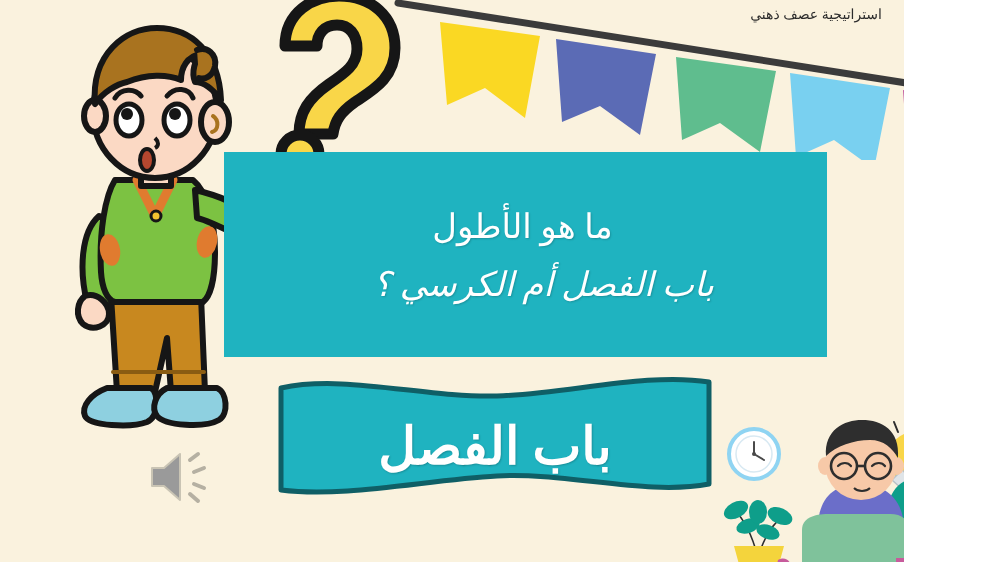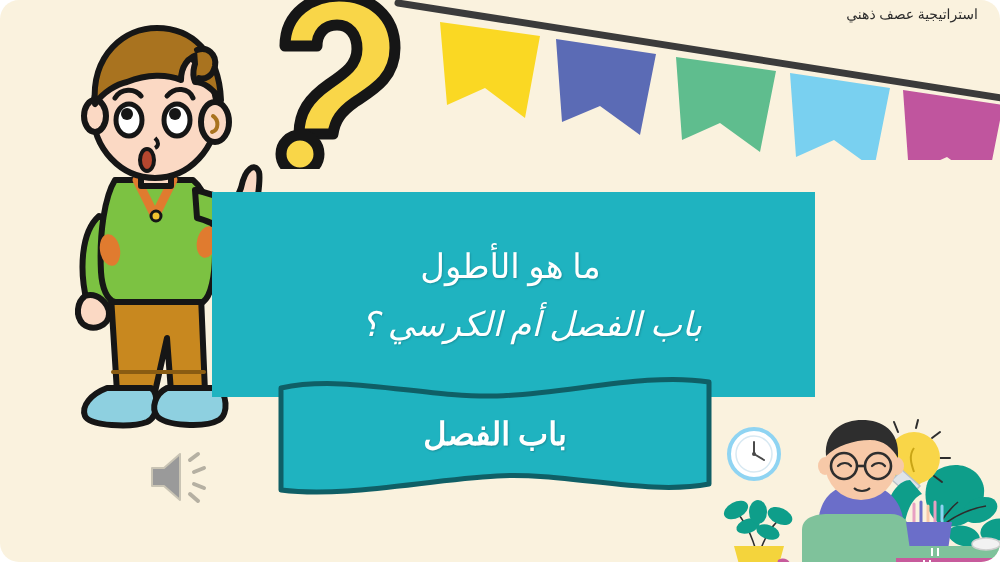--- a/index.html
+++ b/index.html
@@ -3,26 +3,25 @@
 <meta charset="utf-8">
 <title>Brainstorming Slide</title>
 <style>
   html, body {
     margin: 0;
     padding: 0;
     background: #ffffff;
   }
   #slide {
     position: relative;
-    width: 1000px;
+    width: 904px;
     height: 562px;
     overflow: hidden;
     background: #faf2de;
     font-family: "Liberation Sans", "DejaVu Sans", sans-serif;
-    border-radius: 19px;
   }
   .layer { position: absolute; }
 
   
   #header-label {
     position: absolute;
     top: 6px;
     right: 22px;
     font-family: "Liberation Serif", "DejaVu Serif", serif;
     font-size: 14px;
@@ -36,59 +35,58 @@
   #bunting { left: 0; top: 0; width: 1000px; height: 160px; }
 
   
   #question-mark { left: 255px; top: -6px; width: 150px; height: 175px; }
 
   
   #boy { left: 55px; top: 20px; width: 240px; height: 420px; }
 
   
   #question-panel {
-    left: 212px;
+    left: 224px;
     top: 152px;
     width: 603px;
     height: 205px;
     background: #1fb3c0;
     display: flex;
     flex-direction: column;
     align-items: center;
     justify-content: center;
     gap: 18px;
     direction: rtl;
-    margin-top: 40px;
   }
   .q-line {
     color: #ffffff;
     font-family: "Liberation Serif", "DejaVu Serif", serif;
     font-size: 34px;
     font-weight: 400;
     letter-spacing: 1px;
     text-shadow: 1px 1px 2px rgba(0,0,0,.18);
     white-space: nowrap;
   }
   .q-line.l1 { margin-right: 6px; }
   .q-line.l2 { margin-right: -36px; font-style: italic; }
 
   
   #answer-ribbon { left: 275px; top: 372px; width: 440px; height: 128px; }
   #answer-ribbon svg { display: block; }
   #answer-text {
     position: absolute;
-    left: 0; top: 0;
+    left: 0; top: 12px;
     width: 440px;
     height: 128px;
     display: flex;
     align-items: center;
     justify-content: center;
     color: #ffffff;
     font-family: "Liberation Serif", "DejaVu Serif", serif;
-    font-size: 32px;
+    font-size: 52px;
     font-weight: 700;
     direction: rtl;
     text-shadow: 1px 1px 2px rgba(0,0,0,.2);
     padding-bottom: 4px;
     box-sizing: border-box;
   }
 
   
   #speaker-icon { left: 144px; top: 446px; width: 76px; height: 62px; }
 

